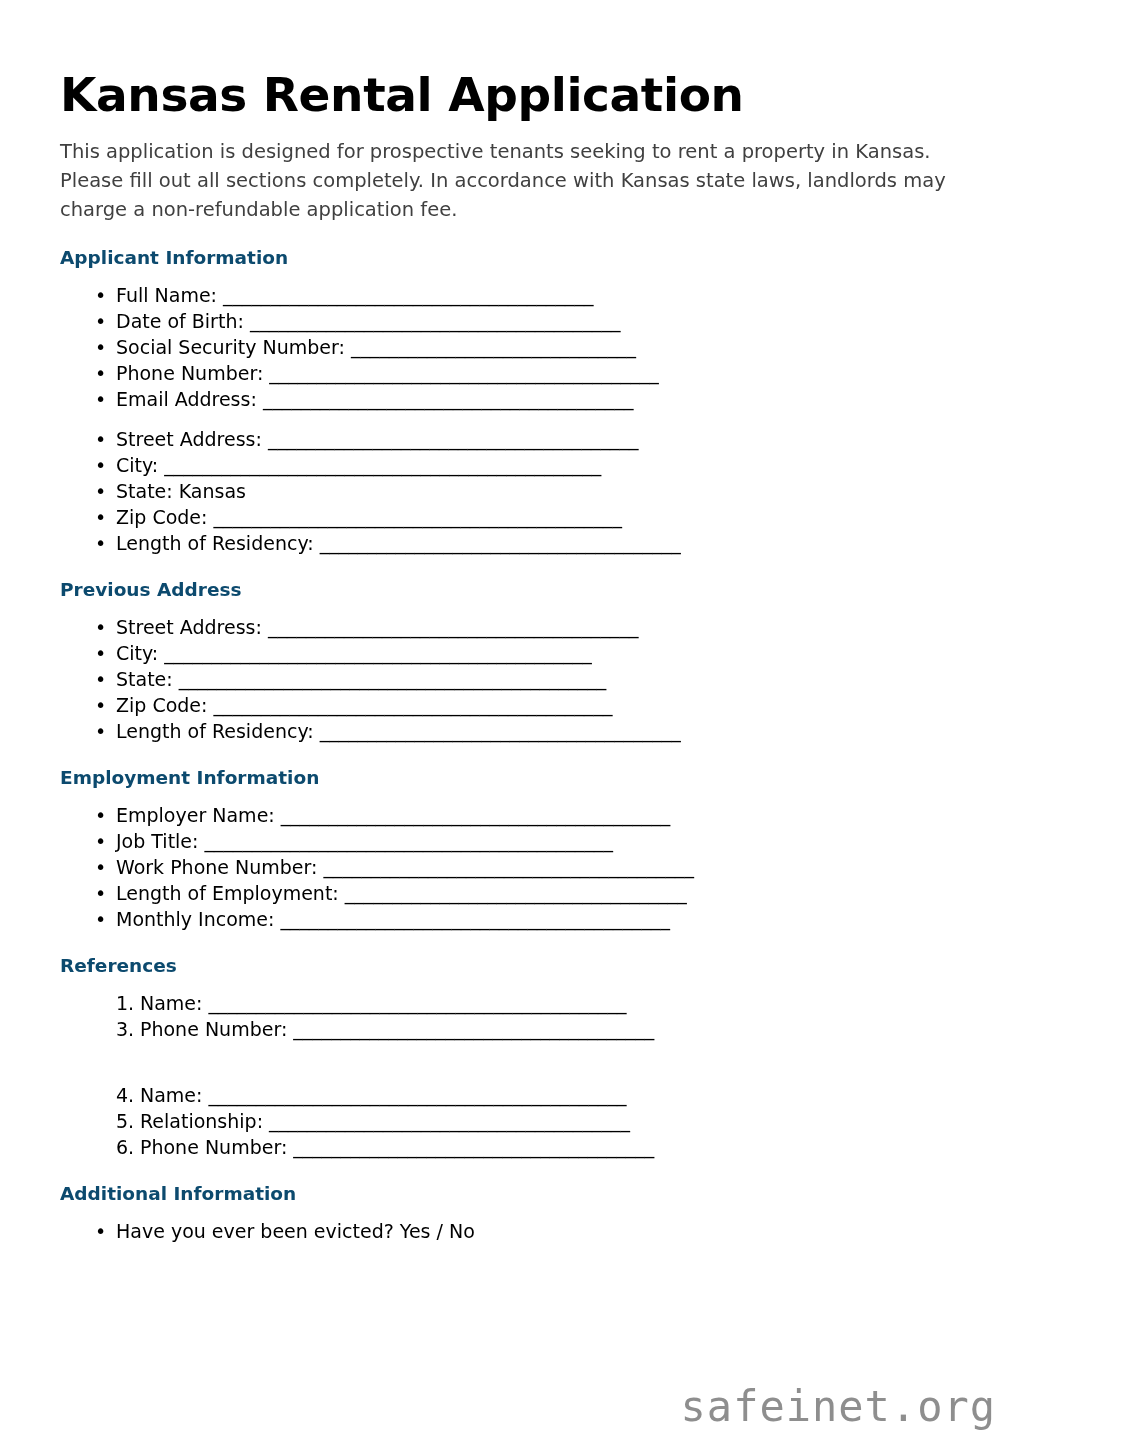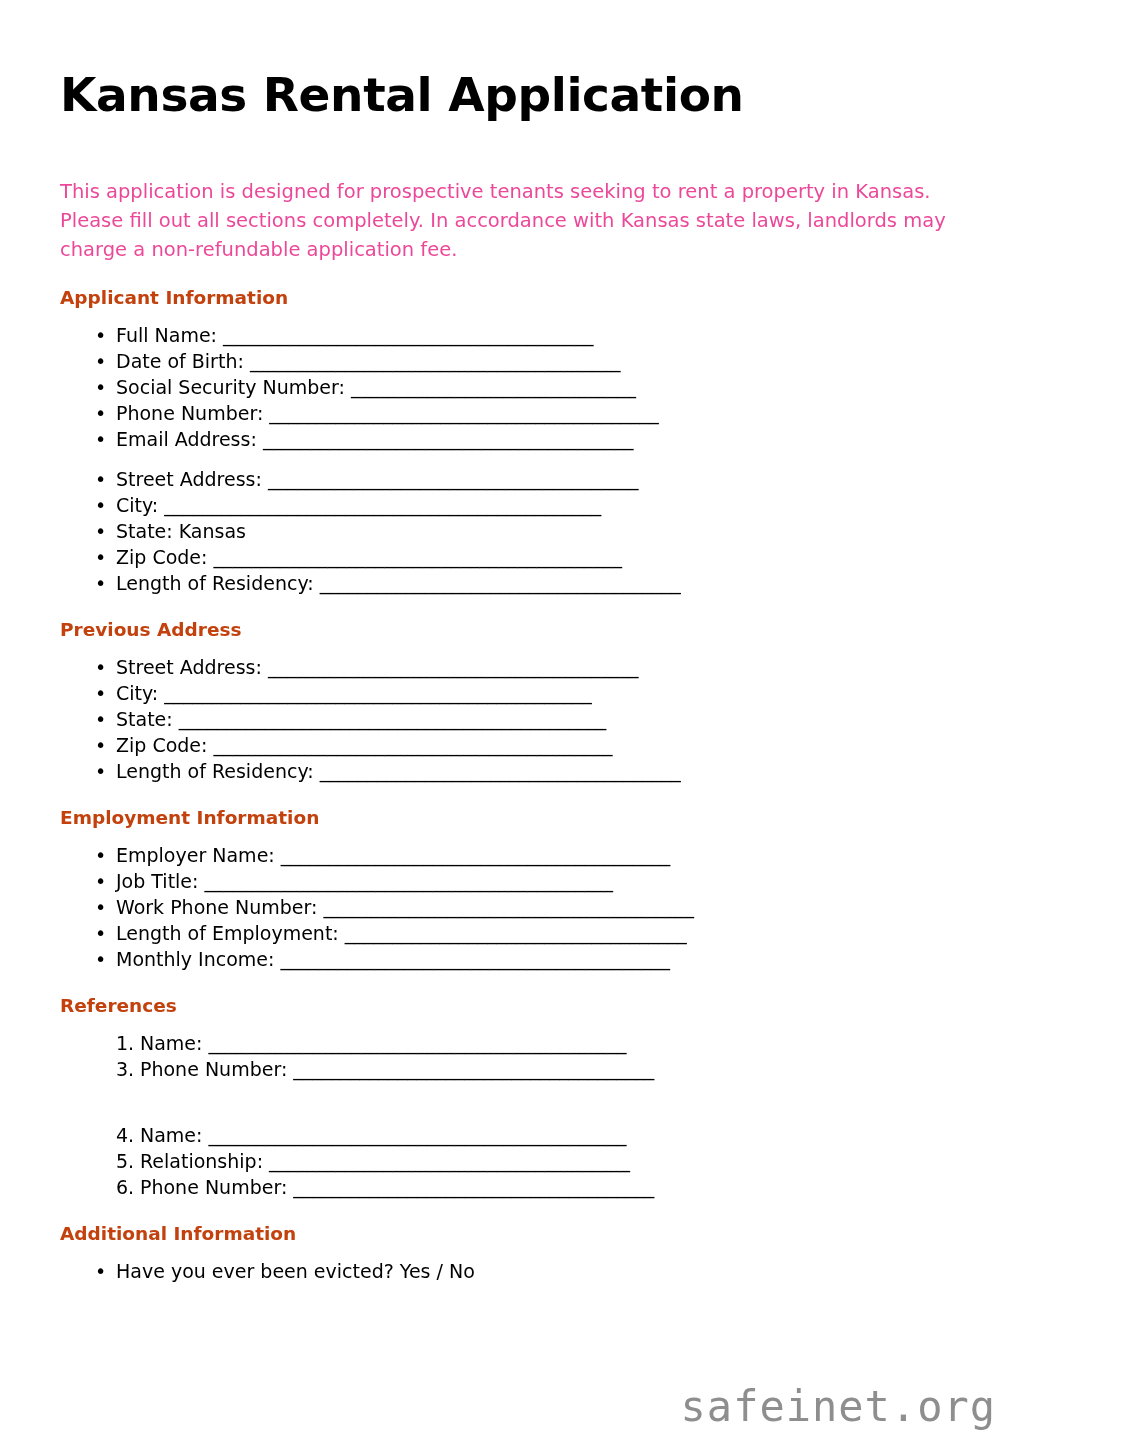--- a/index.html
+++ b/index.html
@@ -29,30 +29,30 @@
     font-weight: bold;
     letter-spacing: -0.4px;
     line-height: 1.08;
     margin: 0 0 0 0;
     padding-top: 8px;
     color: #000;
   }
   .intro {
     font-size: 19.5px;
     line-height: 29px;
-    margin-top: 56px;
+    margin-top: 16px;
     max-width: 1000px;
-    color: #ec4899;
+    color: #404040;
   }
   .section-heading {
     font-size: 18.5px;
     font-weight: bold;
     margin-top: 23px;
     margin-bottom: 0;
-    color: #c2410c;
+    color: #0c4a6e;
   }
   ul.field-list, ol.field-list {
     margin: 14px 0 0 0;
     padding: 0 0 0 56px;
     list-style: none;
   }
   ul.field-list li, ol.field-list li {
     font-size: 19px;
     line-height: 26px;
     position: relative;

